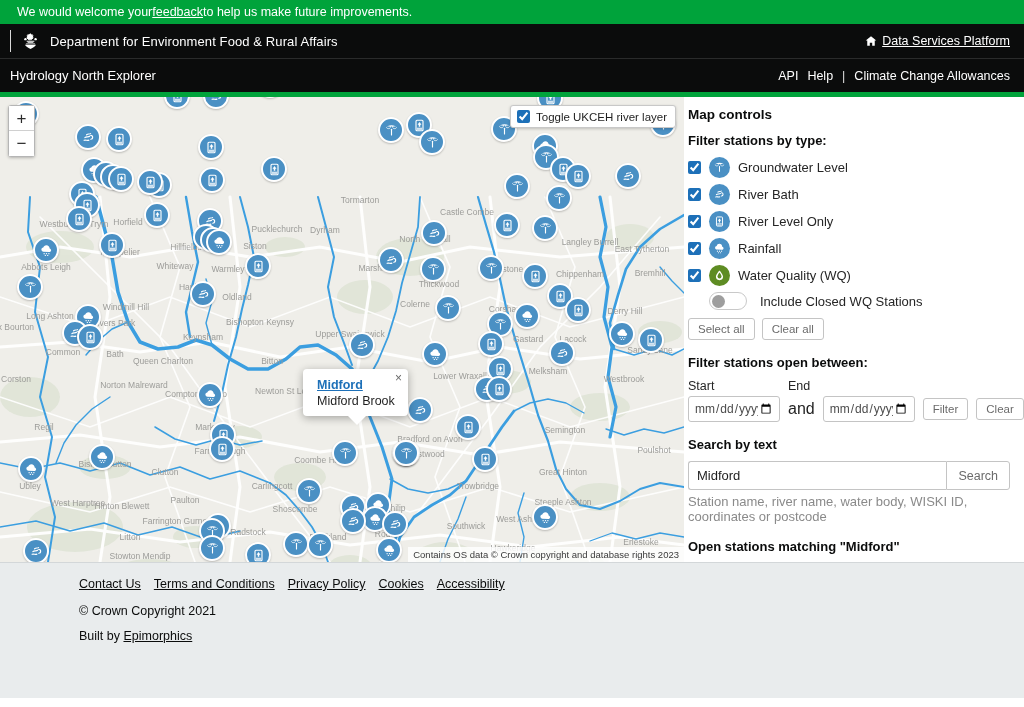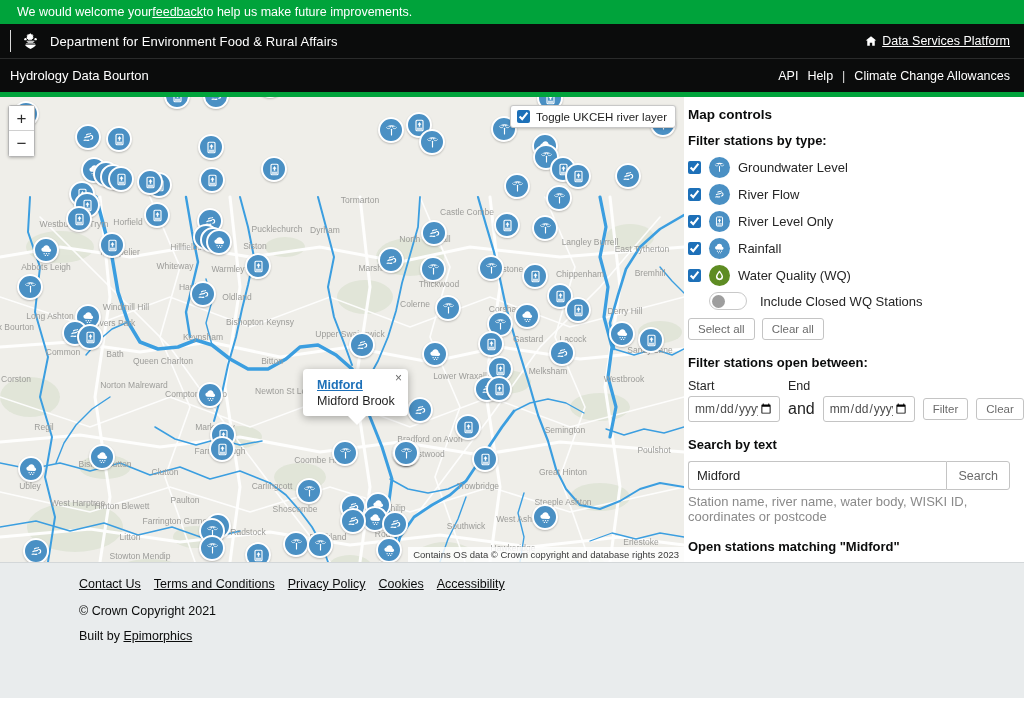--- a/index.html
+++ b/index.html
@@ -334,21 +334,21 @@
     <span class="home-icon">
       <svg viewBox="0 0 16 16" width="12" height="12" aria-hidden="true">
         <path d="M8 1.5L1 7.4h2v7h3.4v-4.2h3.2v4.2H13v-7h2z" fill="#ffffff"></path>
       </svg>
     </span>
     <span>Data Services Platform</span>
   </a>
 </div>
 
 <div class="app-nav">
-  <span class="app-name">Hydrology Data Bourton</span>
+  <span class="app-name">Hydrology North Explorer</span>
   <span class="app-links">
     <a href="#">API</a>
     <a href="#">Help</a>
     <span class="sep">|</span>
     <a href="#">Climate Change Allowances</a>
   </span>
 </div>
 <div class="green-rule"></div>
 
 <div class="main">
@@ -1520,21 +1520,21 @@
           <span class="type-icon">
             <svg viewBox="0 0 24 24">
               <g fill="none" stroke="#fff" stroke-width="1.9" stroke-linecap="round">
                 <path d="M5 16.5c2.8-1.1 4.9.9 7.6-.3"></path>
                 <path d="M6.2 12.3c2.6-2.7 5-.1 7.6-2.3"></path>
                 <path d="M9 7.6c2.2-2.2 4.3-.4 6.3-1.8"></path>
               </g>
               <path d="M15.6 8.6c1.6 0 3 1.4 3 3.1s-1.4 3.1-3 3.1" fill="none" stroke="#fff" stroke-width="1.9" stroke-linecap="round"></path>
             </svg>
           </span>
-          <span class="type-label">River Flow</span>
+          <span class="type-label">River Bath</span>
         </div>
         <div class="type-row">
           <input type="checkbox" checked="" style="">
           <span class="type-icon">
             <svg viewBox="0 0 24 24">
               <g fill="#fff">
                 <rect x="6.4" y="3.6" width="11.2" height="16.8" rx="1.6" fill="none" stroke="#fff" stroke-width="1.8"></rect>
                 <path d="M12 6.4l3.2 4.2h-2v3.2h-2.4v-3.2h-2z"></path>
                 <rect x="7.8" y="15.6" width="8.4" height="1.6"></rect>
                 <rect x="7.8" y="18" width="8.4" height="1.1"></rect>

